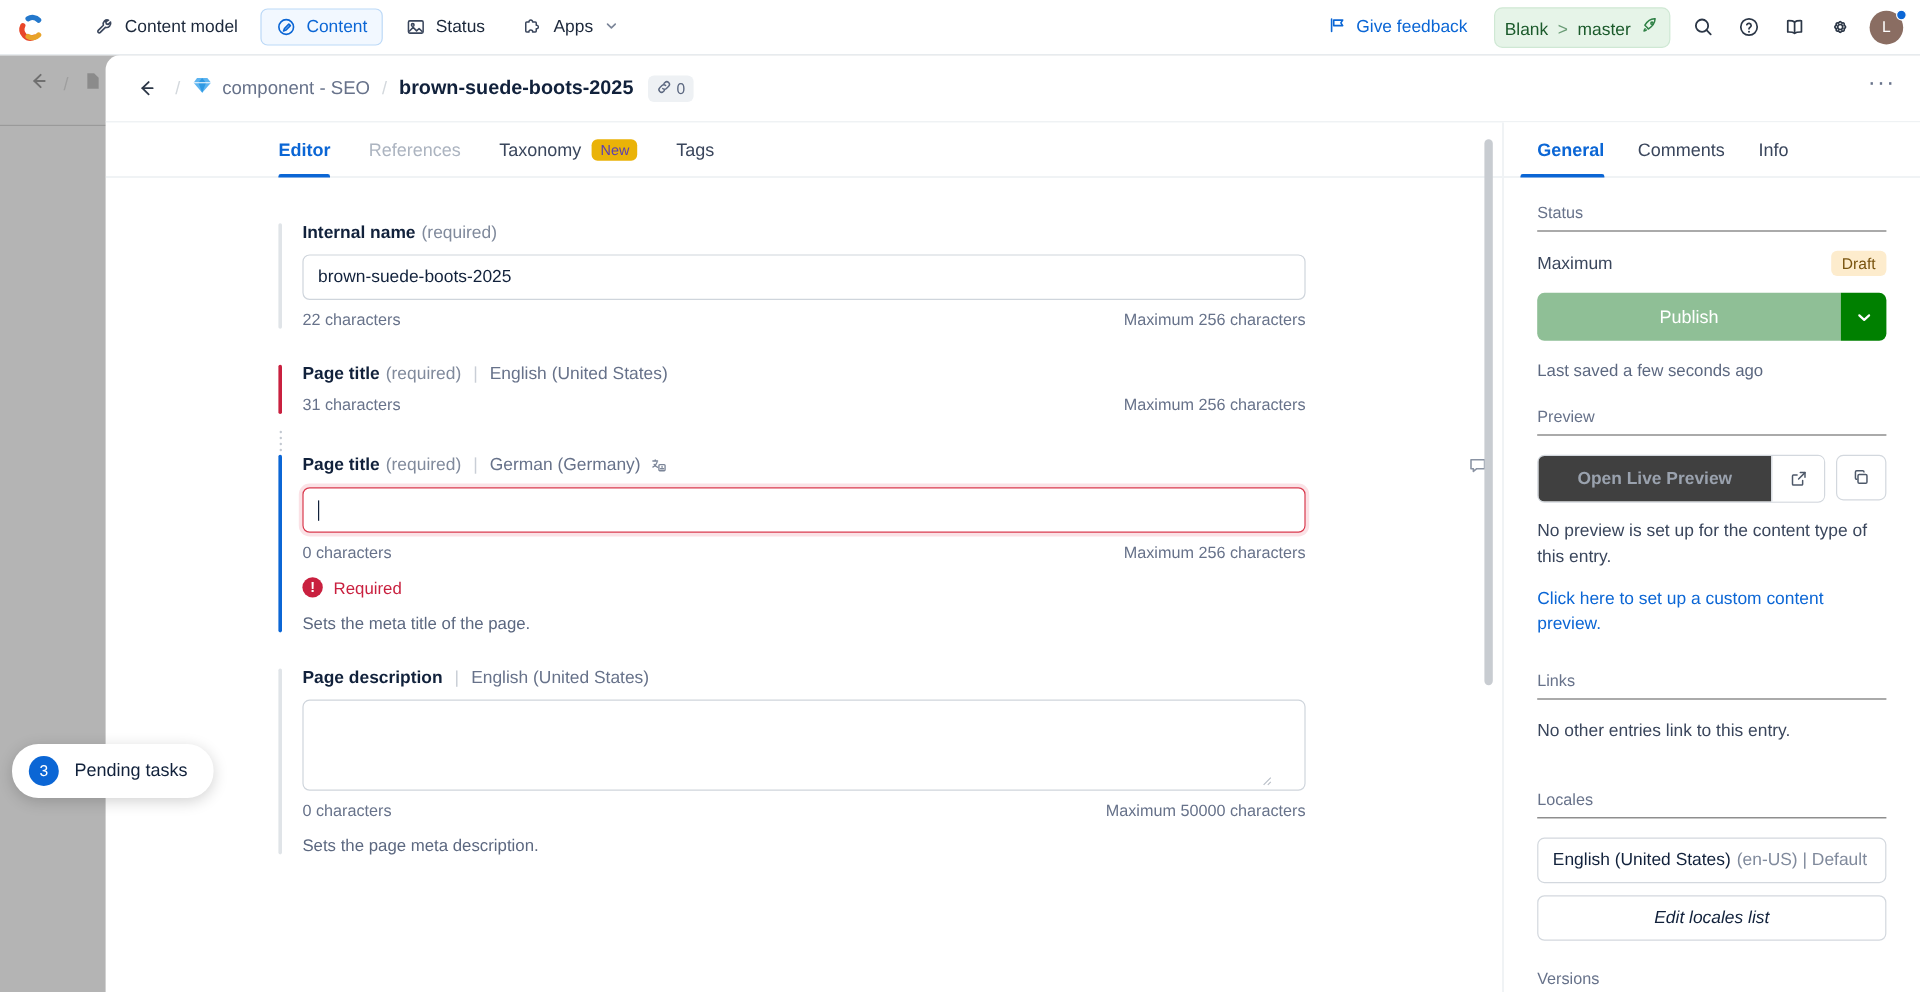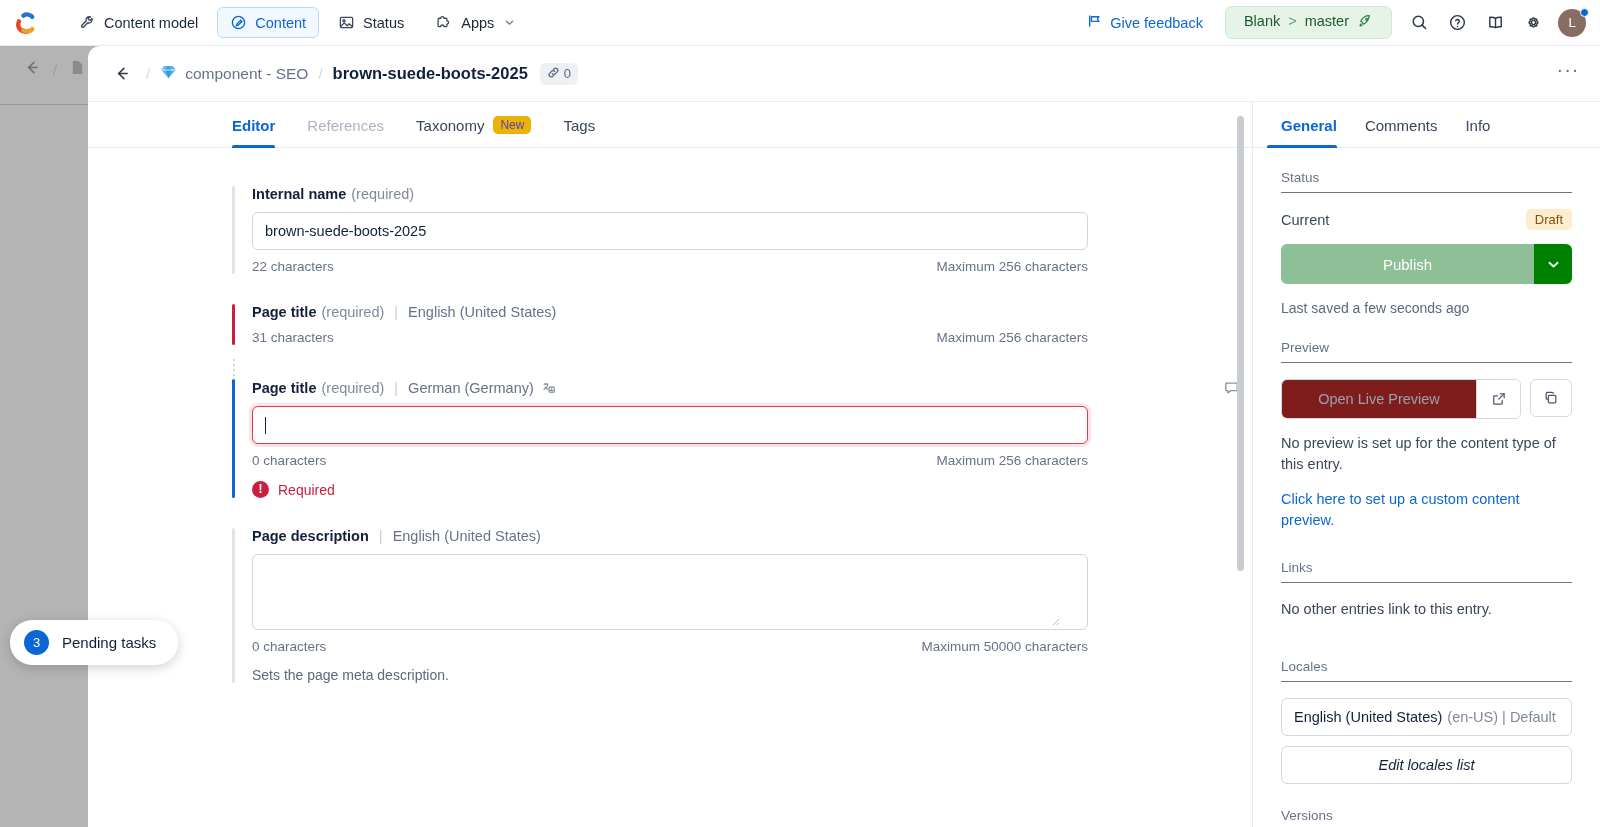--- a/index.html
+++ b/index.html
@@ -35,23 +35,23 @@
   .caret-d { margin-left:2px; }
 
   .topnav-right {
     margin-left:auto; display:flex; align-items:center; gap:4px; margin-right:10px;
   }
   .give-feedback {
     display:flex; align-items:center; gap:7px; color:#0b66d5;
     font-size:14.5px; cursor:pointer; padding:6px 8px; white-space:nowrap;
   }
   .env-badge {
-    display:flex; align-items:flex-start; gap:8px;
+    display:flex; align-items:flex-end; gap:8px;
     background:#e6f4e8; border:1px solid #cfe8d4; border-radius:7px;
-    padding:6px 18px; font-size:14.5px; color:#1b5a2b; cursor:pointer;
+    padding:6px 8px; font-size:14.5px; color:#1b5a2b; cursor:pointer;
     margin-left:10px; margin-right:6px; white-space:nowrap;
   }
   .env-badge .sep { color:#6a9c76; }
   .icon-btn {
     width:34px; height:34px; border-radius:6px; display:flex;
     align-items:center; justify-content:center; cursor:pointer;
   }
   .avatar-wrap { position:relative; width:36px; height:34px; display:flex; align-items:center; justify-content:center; cursor:pointer;}
   .avatar {
     width:28px; height:28px; border-radius:50%;
@@ -237,21 +237,21 @@
     display:flex; align-items:center; justify-content:center; cursor:pointer;
   }
   .saved-text { font-size:14px; color:#5c6880; margin-bottom:24px; }
 
   .preview-row { display:flex; align-items:stretch; gap:9px; margin-bottom:14px; }
   .preview-btn-group {
     flex:1; display:flex; border:1px solid #d3d8de; border-radius:6px; overflow:hidden;
   }
   .preview-btn {
     flex:1; height:38px; display:flex; align-items:center; justify-content:center;
-    font-size:14.5px; color:#9aa2ae; cursor:default; background:#7f1d1d;
+    font-size:14.5px; color:#9aa2ae; cursor:default; background:#404040;font-weight:bold;
   }
   .preview-ext {
     width:44px; height:38px; border-left:1px solid #d3d8de; display:flex;
     align-items:center; justify-content:center; cursor:pointer; background:#fff;
   }
   .preview-copy {
     width:42px; height:38px; border:1px solid #d3d8de; border-radius:6px;
     display:flex; align-items:center; justify-content:center; cursor:pointer; background:#fff;
   }
   .side-text { font-size:14.5px; color:#3a465c; line-height:1.42; margin-bottom:15px; }
@@ -540,20 +540,21 @@
               <span></span>
             </div>
             <div class="counts">
               <span>0 characters</span>
               <span>Maximum 256 characters</span>
             </div>
             <div class="err-row">
               <span class="err-dot">!</span>
               <span>Required</span>
             </div>
+            <div class="help-text">Sets the meta title of the page.</div>
           </div>
 
           <div class="field" style="margin-top:16px;">
             <div class="field-bar plain"></div>
             <div class="field-label">
               <b>Page description</b>
               <span class="lbl-pipe">|</span>
               <span class="lbl-locale">English (United States)</span>
             </div>
             <div class="textarea-input">
@@ -584,21 +585,21 @@
           </div>
           <div class="side-tab">
             <span>Info</span>
           </div>
         </div>
 
         <div class="side-inner">
 
           <div class="sec-title">Status</div>
           <div class="status-row">
-            <span class="status-label">Current</span>
+            <span class="status-label">Maximum</span>
             <span class="draft-badge">Draft</span>
           </div>
           <div class="publish-row">
             <div class="publish-btn">Publish</div>
             <div class="publish-caret">
               <svg width="15" height="15" viewBox="0 0 14 14" fill="none" stroke="#fff" stroke-width="1.7" stroke-linecap="round" stroke-linejoin="round">
                   <path d="m3.2 5.4 3.8 3.5 3.8-3.5"></path>
                 </svg>
             </div>
           </div>

